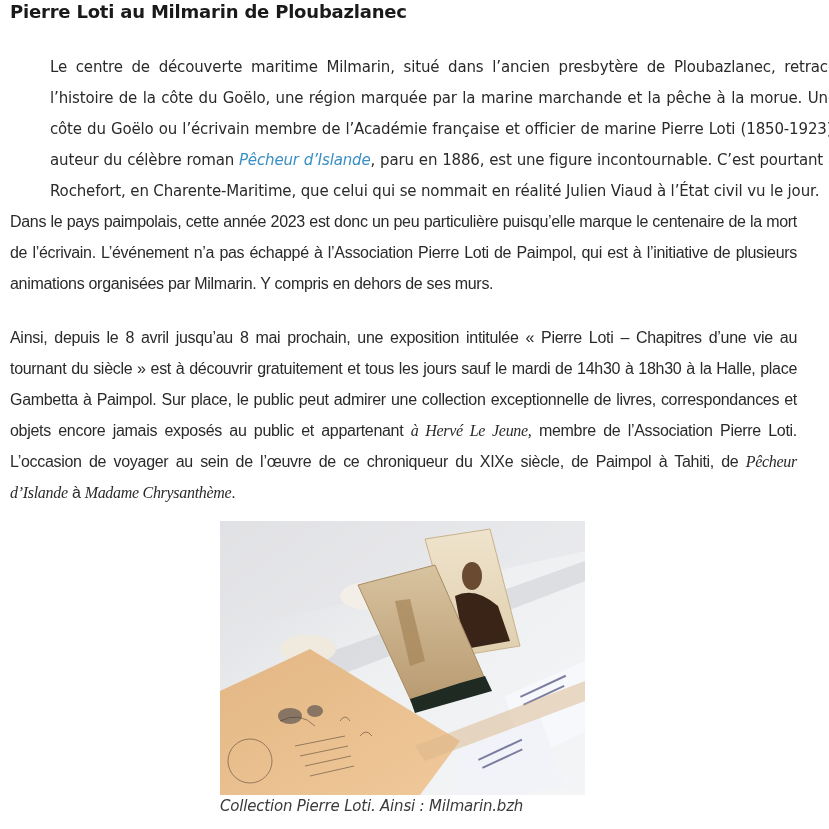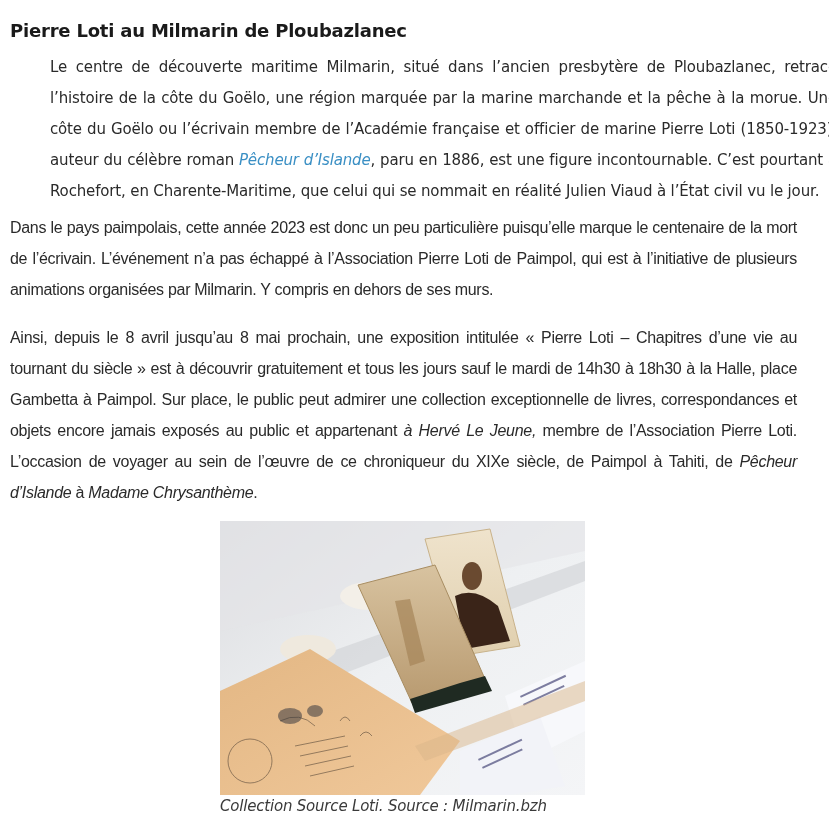--- a/index.html
+++ b/index.html
@@ -1,24 +1,24 @@
 <!DOCTYPE html>
 <html><head>
 <meta charset="utf-8">
 <style>
   html, body { margin:0; padding:0; background:#ffffff; }
   body { width:829px; height:829px; overflow:hidden; position:relative; color:#222222; font-family:"DejaVu Sans", sans-serif; }
-  .title { position:absolute; left:10px; top:20px; margin:0; font-family:"DejaVu Sans", sans-serif; font-weight:bold; font-size:18px; color:#1a1a1a; letter-spacing:-0.2px; }
+  .title { position:absolute; left:10px; top:1px; margin:0; font-family:"DejaVu Sans", sans-serif; font-weight:bold; font-size:18px; color:#1a1a1a; letter-spacing:-0.2px; }
   .para { position:absolute; left:10px; width:787px; margin:0; font-size:15px; line-height:31px; text-align:justify; color:#2a2a2a; letter-spacing:-0.15px; }
   .para.condensed { font-family:"Liberation Sans", sans-serif; font-size:16px; letter-spacing:-0.3px; }
   .p1 { top:52px;margin-left:40px; }
-  .p2 { top:212px; }
+  .p2 { top:206px; }
   .p3 { top:322px; }
   .link { color:#3a8fc4; font-style:italic; text-decoration:none; }
-  em { font-style:italic; }
+  em { font-style:italic;font-family:Liberation Serif, serif; }
   .figure { position:absolute; left:220px; top:521px; width:365px; height:274px; overflow:hidden; background:#e8e8ea; }
   .caption { position:absolute; left:220px; top:797px; font-size:15px; font-style:italic; color:#3a3a3a; letter-spacing:-0.2px; }
 </style>
 </head>
 <body>
 
 <h1 class="title">Pierre Loti au Milmarin de Ploubazlanec</h1>
 
 <p class="para p1"><span>Le centre de découverte maritime Milmarin, situé dans l’ancien presbytère de Ploubazlanec, retrace l’histoire de la côte du Goëlo, une région marquée par la marine marchande et la pêche à la morue. Une côte du Goëlo ou l’écrivain membre de l’Académie française et officier de marine Pierre Loti (1850-1923), auteur du célèbre roman </span><a class="link" href="#">Pêcheur d’Islande</a><span>, paru en 1886, est une figure incontournable. C’est pourtant à Rochefort, en Charente-Maritime, que celui qui se nommait en réalité Julien Viaud à l’État civil vu le jour.</span></p>
 
@@ -79,13 +79,13 @@
       <path d="M120,200 q5,-8 10,0 M140,215 q6,-8 12,0"></path>
     </g>
     <g fill="#3a3a40" opacity="0.55">
       <ellipse cx="70" cy="195" rx="12" ry="8"></ellipse>
       <ellipse cx="95" cy="190" rx="8" ry="6"></ellipse>
     </g>
     <polygon points="195,225 365,160 365,180 205,240" fill="#d9b58a" opacity="0.5"></polygon>
   </svg>
 </div>
 
-<div class="caption">Collection Source Loti. Source : Milmarin.bzh</div>
+<div class="caption">Collection Pierre Loti. Ainsi : Milmarin.bzh</div>
 
 </body></html>

